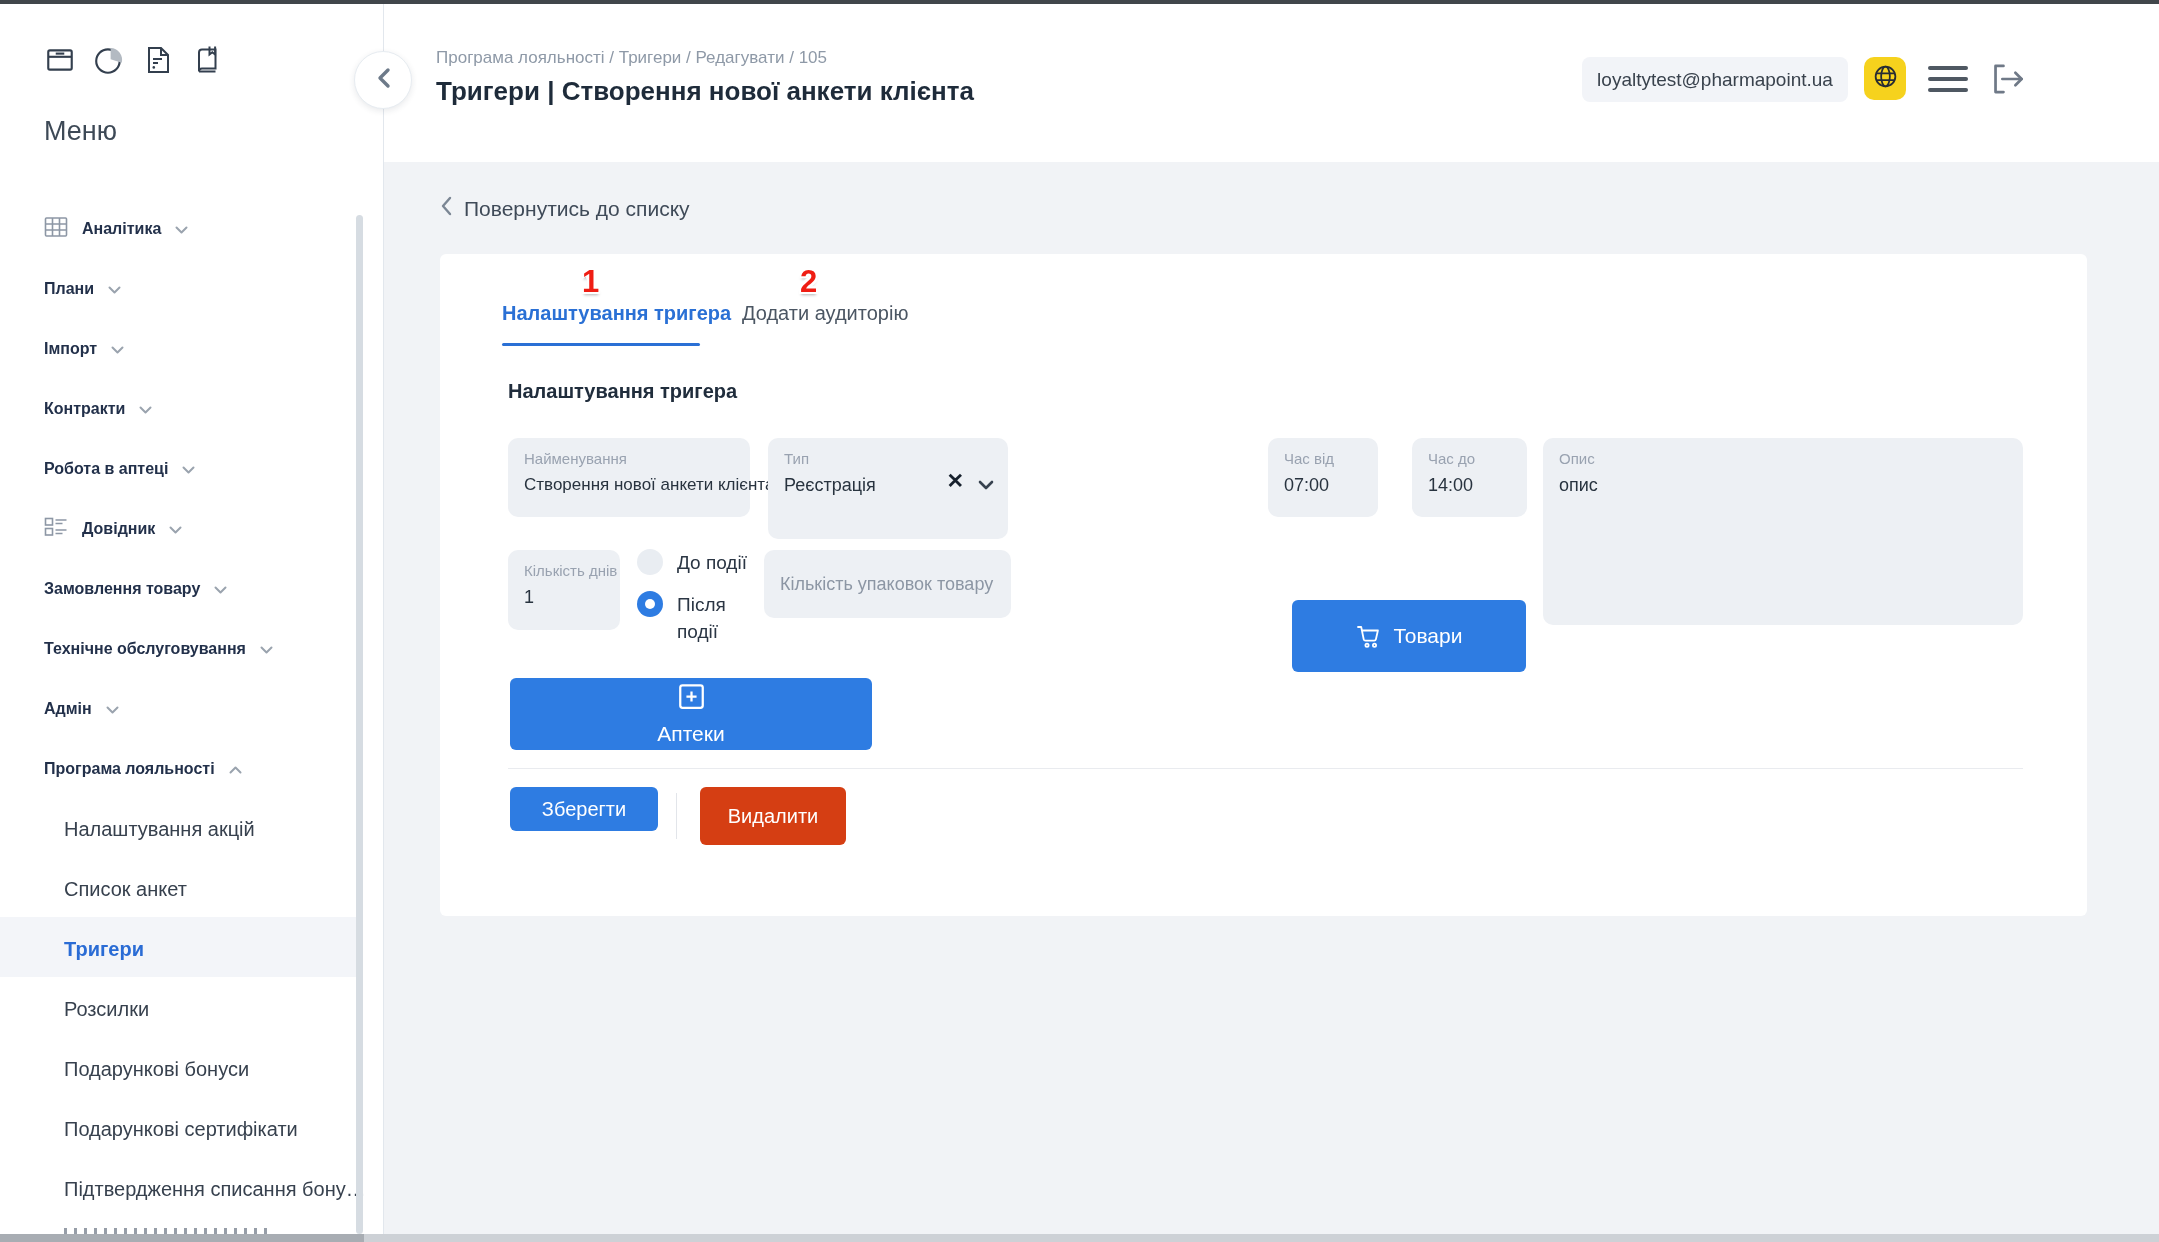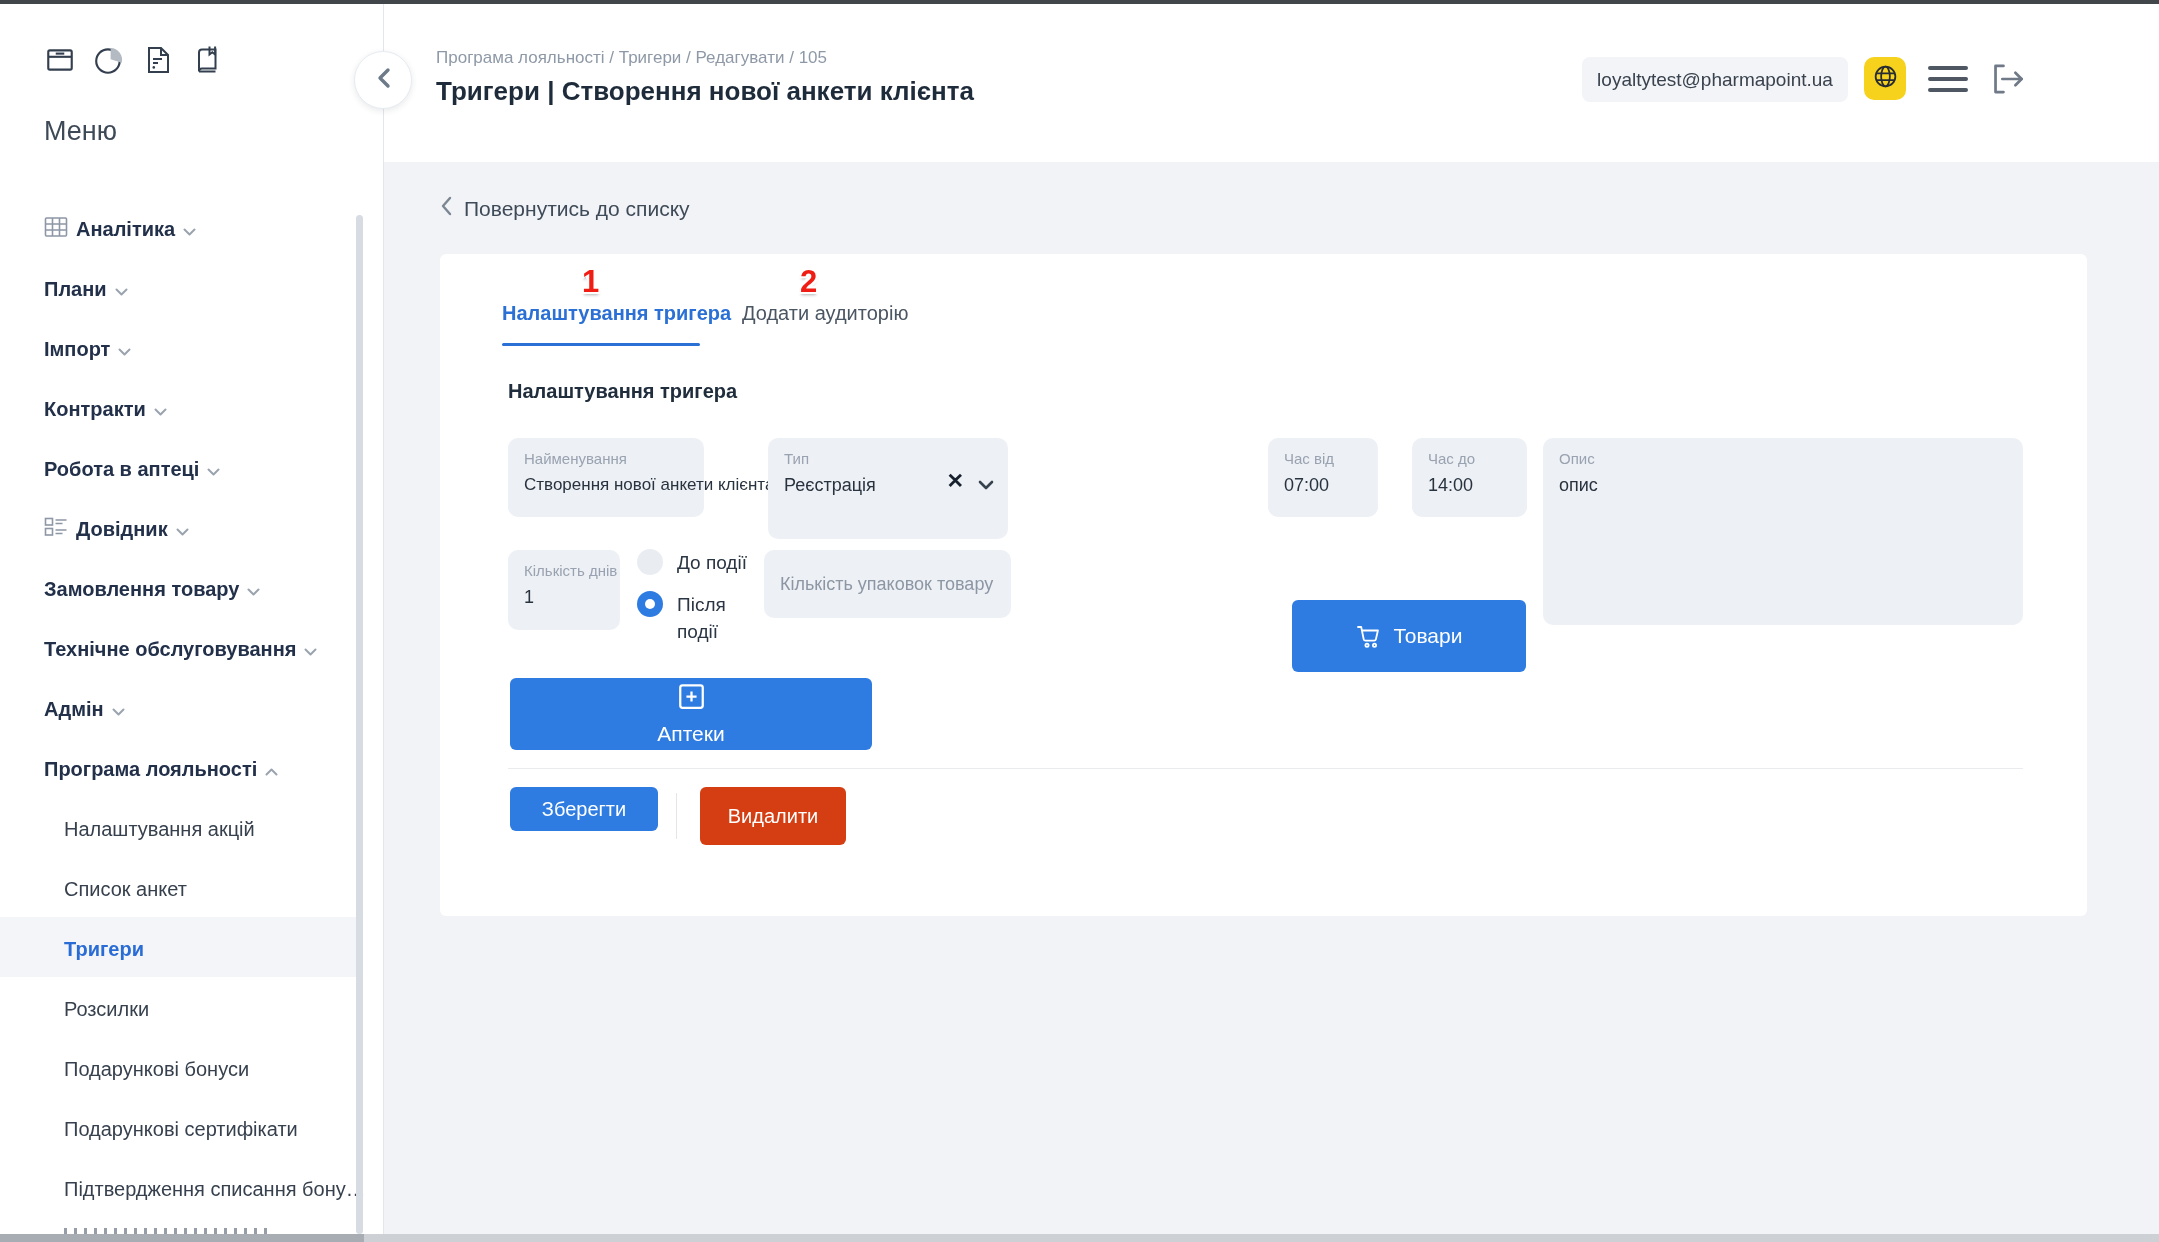--- a/index.html
+++ b/index.html
@@ -7,21 +7,21 @@
   .screen{position:relative;width:2159px;height:1242px;background:#fff;overflow:hidden;}
   .abs{position:absolute;}
 
   
   .topstrip{left:0;top:0;width:2159px;height:4px;background:#41464b;}
 
   
   .sidebar-border{left:383px;top:4px;width:1px;height:1230px;background:#e2e7ed;}
   .side-icons{left:44px;top:44px;display:flex;gap:17px;align-items:center;}
   .menu-title{left:44px;top:116px;font-size:27px;font-weight:500;color:#3d4956;}
-  .s-item{display:flex;align-items:center;gap:8px;font-size:20px;font-weight:700;color:#22304a;height:26px;cursor:pointer;text-align:center;}
+  .s-item{display:flex;align-items:center;gap:14px;font-size:16px;font-weight:700;color:#22304a;height:26px;cursor:pointer;text-align:center;}
   .s-sub{font-size:20px;font-weight:400;color:#37414e;height:26px;display:flex;align-items:center;cursor:pointer;white-space:nowrap;}
   .s-sub.active{color:#2a6cd5;font-weight:700;}
   .active-row{left:0;top:917px;width:356px;height:60px;background:#f3f5f9;}
   .v-scroll{left:356px;top:215px;width:7px;height:1019px;background:#d6dce2;border-radius:4px;}
   .clipped-marks{left:64px;top:1228px;width:210px;height:6px;
     background:repeating-linear-gradient(90deg,#6a7482 0 3px,transparent 3px 10px);opacity:.7;}
 
   
   .collapse-btn{left:354px;top:51px;width:58px;height:58px;border-radius:50%;background:#fff;
     border:1px solid #e7ecf1;box-shadow:0 2px 6px rgba(25,39,57,.10);display:flex;align-items:center;justify-content:center;cursor:pointer;}
@@ -260,21 +260,21 @@
 
     <div class="badge" style="left:142px;top:10px;">1</div>
     <div class="badge" style="left:360px;top:10px;">2</div>
 
     <div class="tab on" style="left:62px;top:48px;">Налаштування тригера</div>
     <div class="tab-underline"></div>
     <div class="tab off" style="left:302px;top:48px;">Додати аудиторію</div>
 
     <div class="section-title">Налаштування тригера</div>
 
-    <div class="field" style="left:68px;top:184px;width:196px;height:79px;">
+    <div class="field" style="left:68px;top:184px;width:242px;height:79px;">
       <div class="lab">Найменування</div>
       <div class="val" style="font-size:17px;">Створення нової анкети клієнта</div>
     </div>
 
     <div class="field" style="left:328px;top:184px;width:240px;height:101px;">
       <div class="lab">Тип</div>
       <div class="val">Реєстрація</div>
       <div class="clear-x">✕</div>
       <div class="dd-chevron"><svg width="16" height="10" viewBox="0 0 16 10">
             <path d="M2 2l6 6 6-6" fill="none" stroke="#37424f" stroke-width="2.6" stroke-linecap="round" stroke-linejoin="round"></path>

